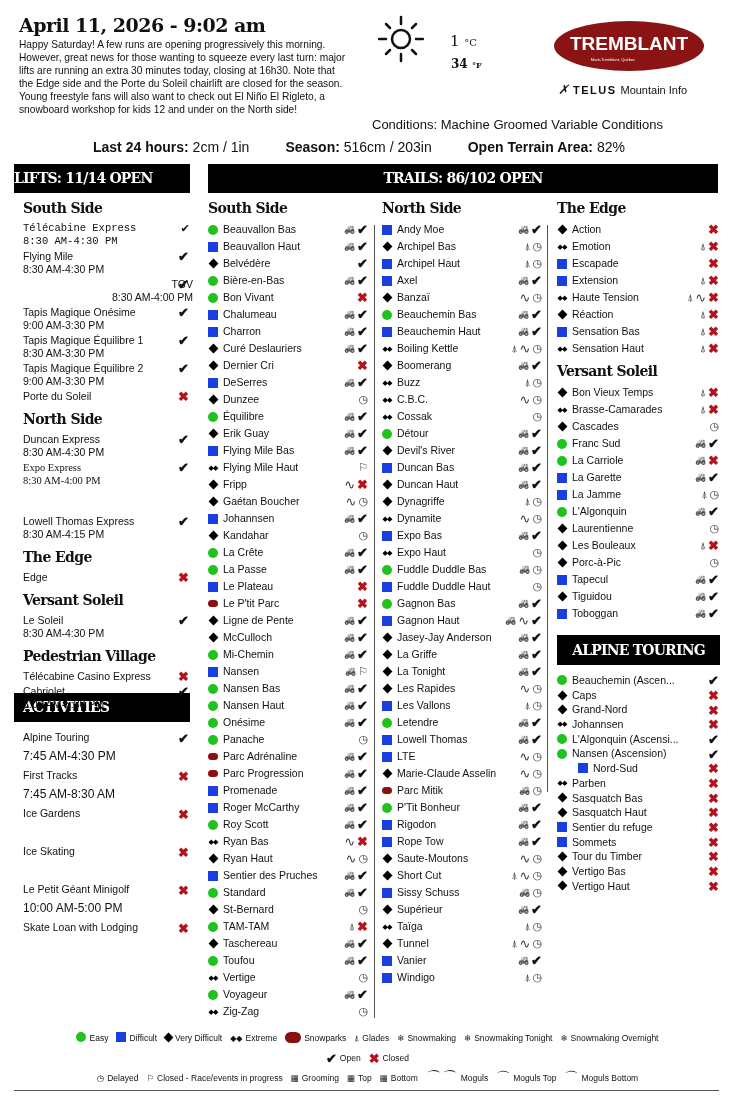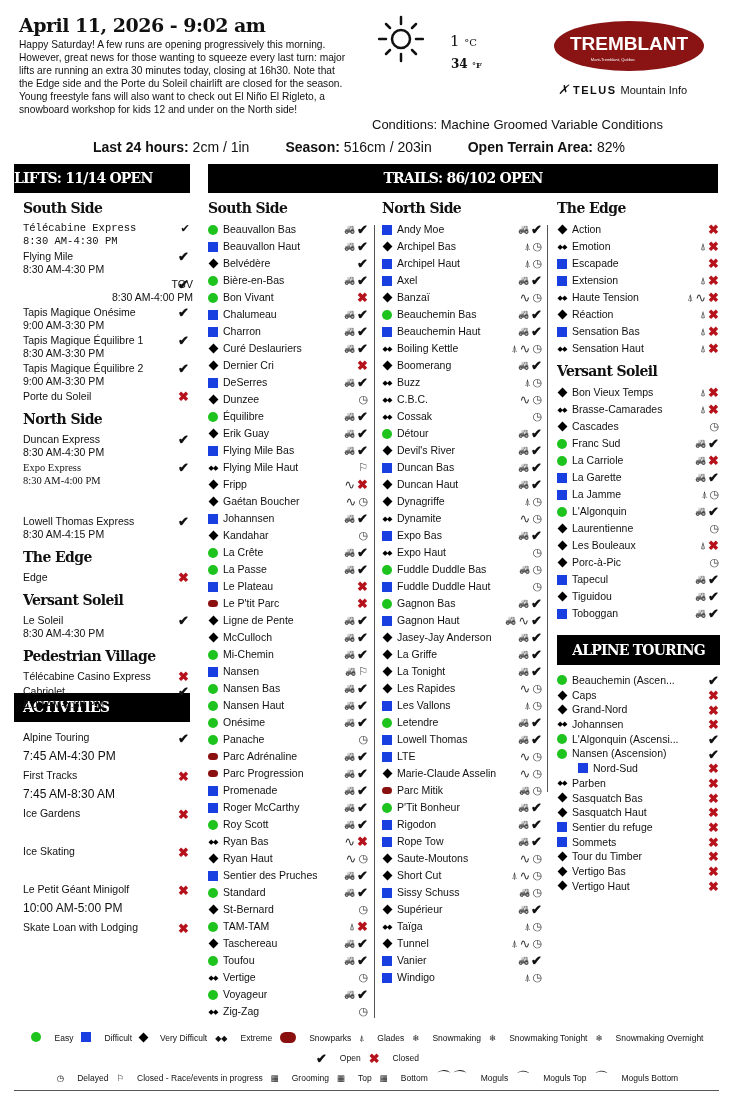--- a/index.html
+++ b/index.html
@@ -43,21 +43,21 @@
   .d-vd { width: 7px; height: 7px; background: #000; transform: rotate(45deg); }
   .d-ex { font-size: 7px; letter-spacing: -1px; color: #000; }
   .d-park { width: 11px; height: 7px; border-radius: 4px; background: #8a1010; }
   .chk { color: #111; font-weight: bold; font-size: 13px; }
   .xx { color: #b5121b; font-weight: bold; font-size: 13px; }
   .clk { color: #444; font-size: 11px; }
   .ico { font-size: 10px; color: #333; }
   .vline { position: absolute; width: 1px; background: #555; }
   #legend { position: absolute; left: 0; top: 1028px; width: 735px; font-size: 8.5px; text-align: center; }
   #legend .row { display: flex; justify-content: center; align-items: center; gap: 8px; height: 20px; }
-  #legend .li { display: inline-flex; align-items: center; gap: 13px; white-space: nowrap; }
+  #legend .li { display: inline-flex; align-items: center; gap: 3px; white-space: nowrap; }
   #legend-rule { position: absolute; left: 14px; top: 1090px; width: 705px; height: 1px; background: #555; }
 </style>
 </head>
 <body>
 
 <div id="header-date" class="serif">April 11, 2026 - 9:02 am</div>
 <div id="header-msg">Happy Saturday! A few runs are opening progressively this morning. However, great news for those wanting to squeeze every last turn: major lifts are running an extra 30 minutes today, closing at 16h30. Note that the Edge side and the Porte du Soleil chairlift are closed for the season. Young freestyle fans will also want to check out El Niño El Rigleto, a snowboard workshop for kids 12 and under on the North side!</div>
 
 <div id="weather">
   <svg class="sun" viewBox="0 0 46 50">

